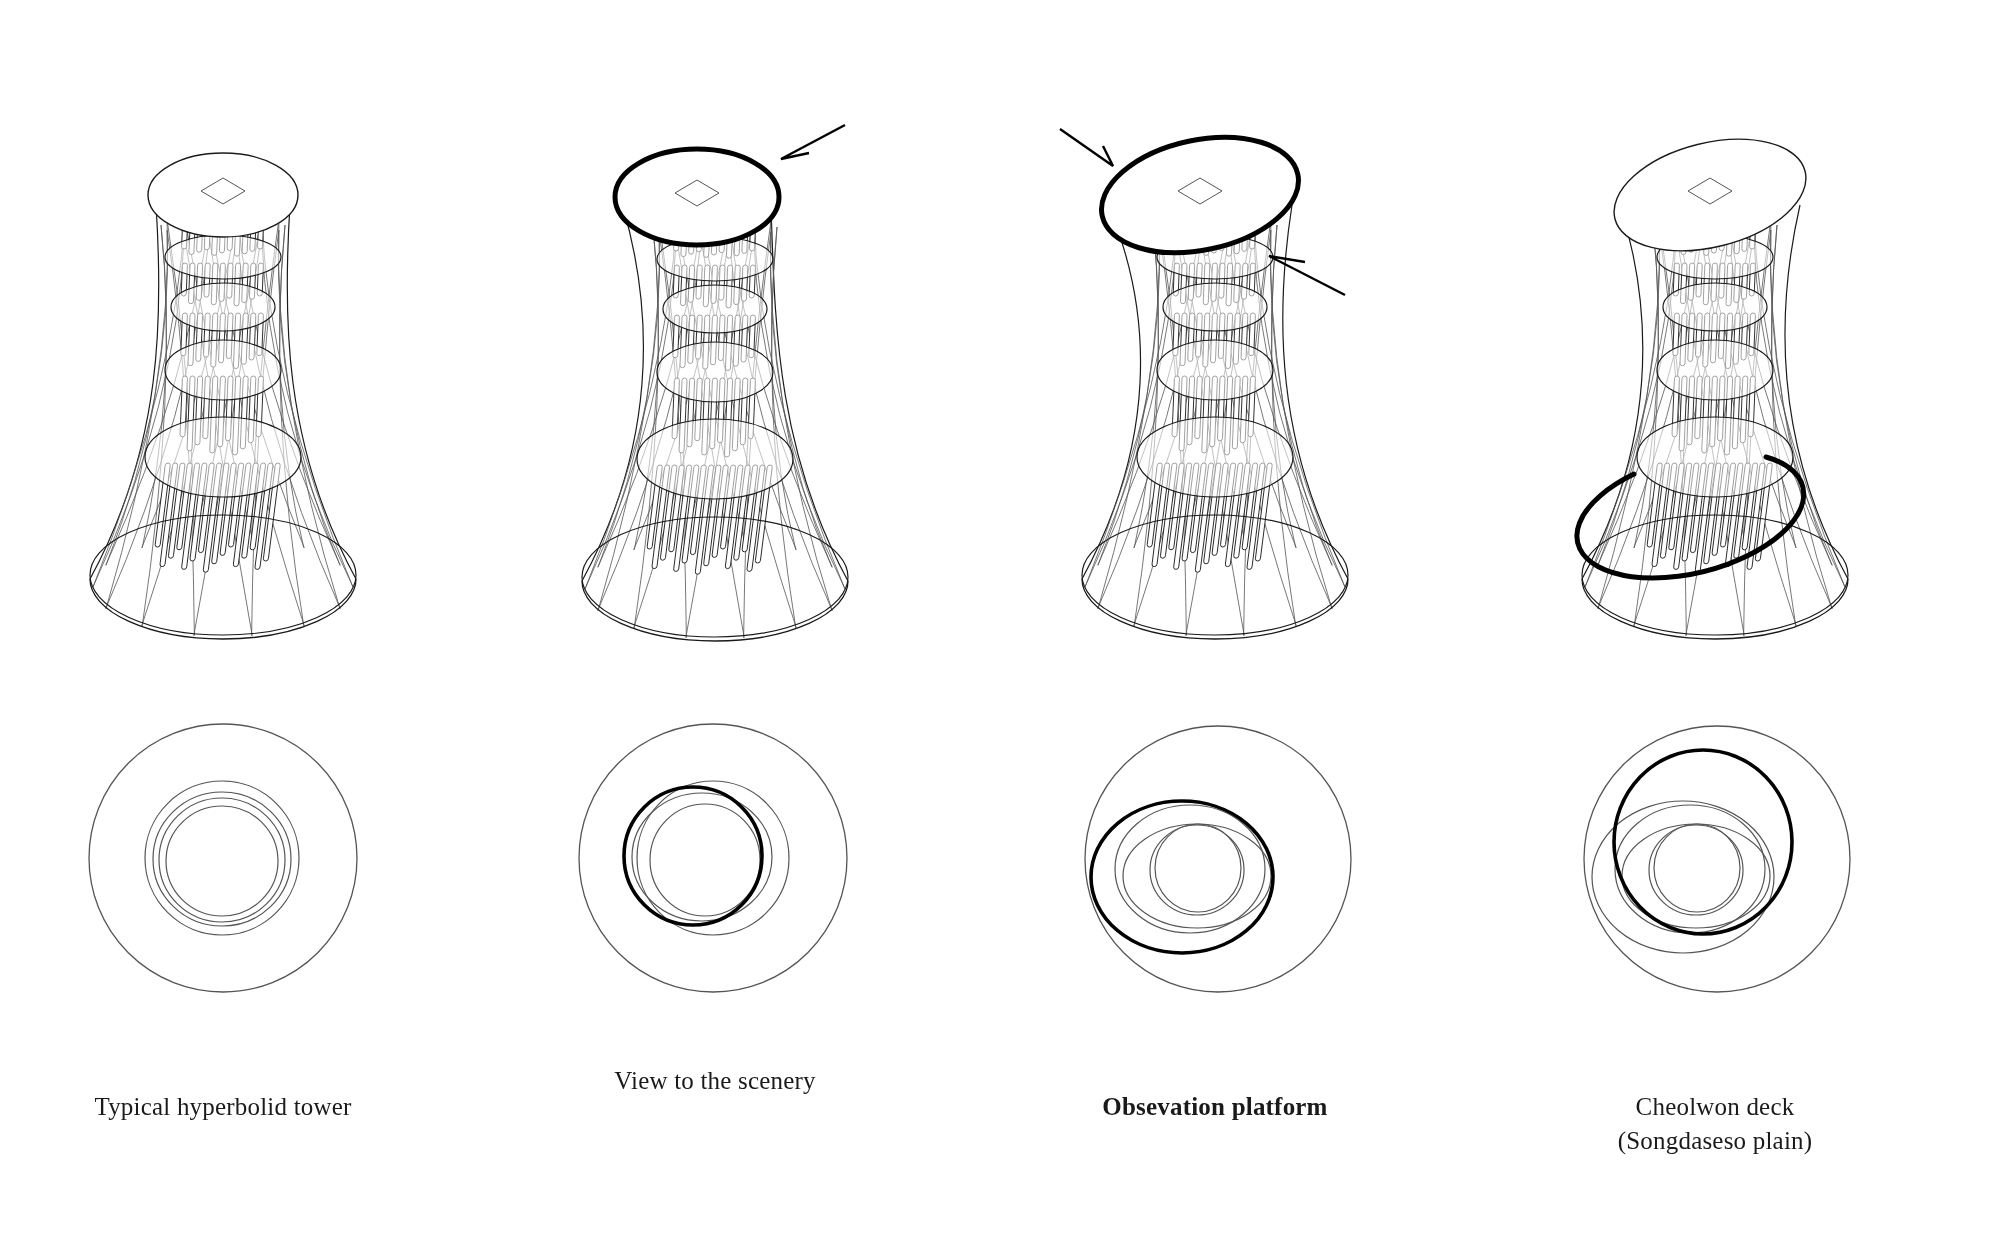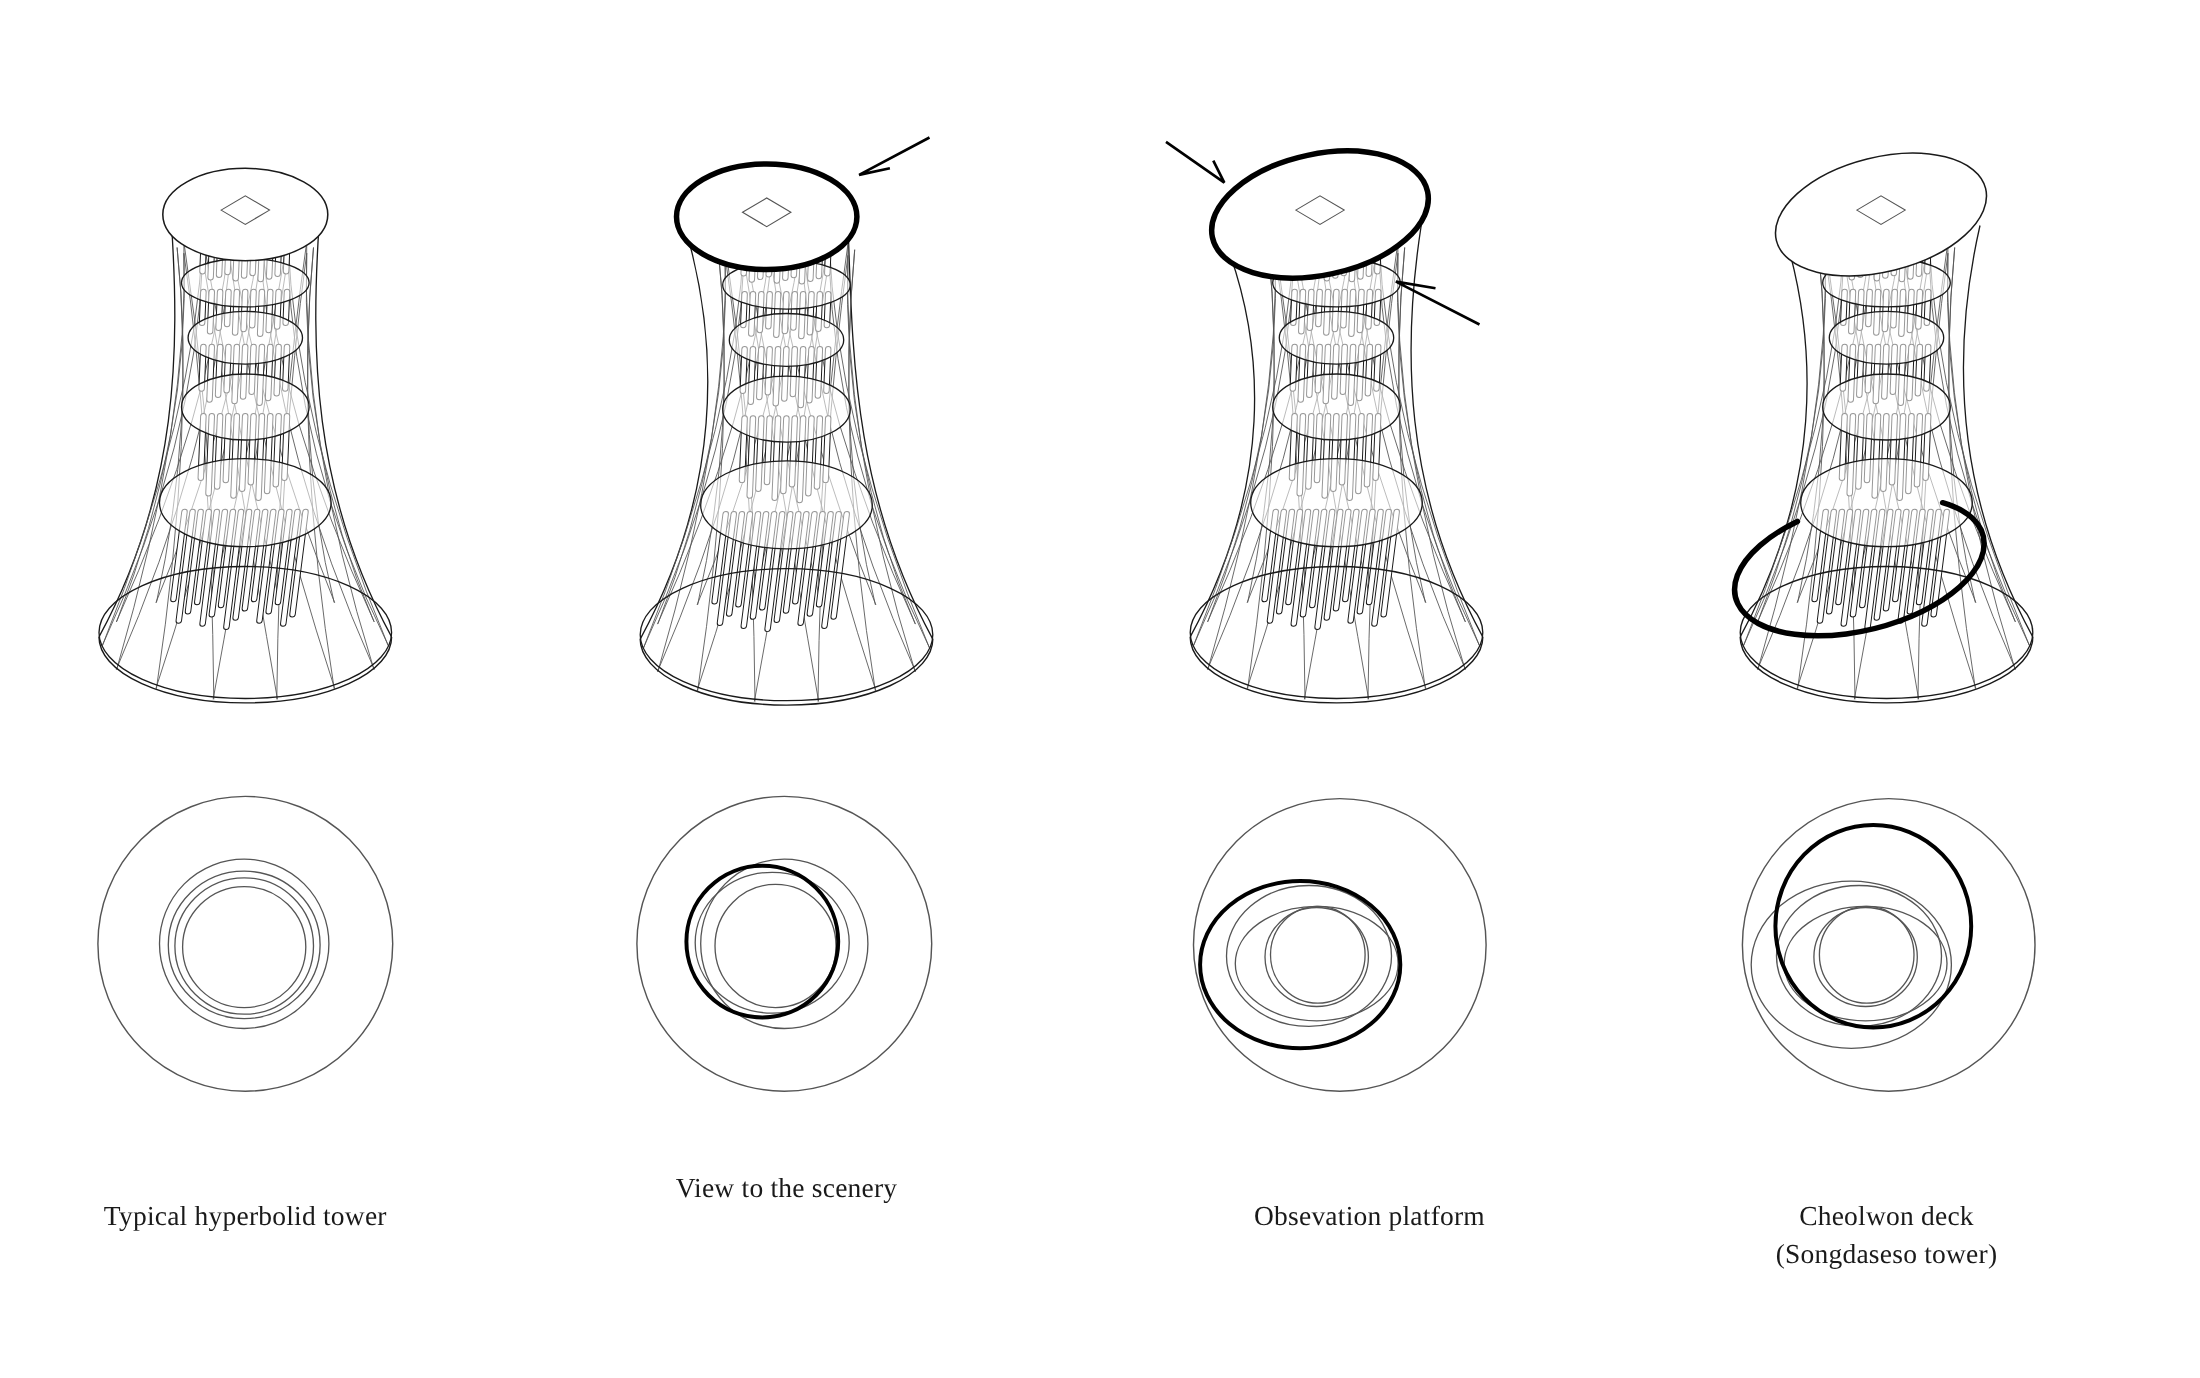--- a/index.html
+++ b/index.html
@@ -469,19 +469,19 @@
       </g>
     </g>
 </svg>
 
 <div class="caption" style="left:-7px; top:1090px;">
   <span>Typical hyperbolid tower</span>
 </div>
 <div class="caption" style="left:485px; top:1064px;">
   <span>View to the scenery</span>
 </div>
-<div class="caption" style="left:1015px; top:1090px;">
+<div class="caption" style="left:985px; top:1090px;font-weight:bold;">
   <span>Obsevation platform</span>
 </div>
 <div class="caption" style="left:1485px; top:1090px;">
   <span>Cheolwon deck</span>
-  <span>(Songdaseso tower)</span>
+  <span>(Songdaseso plain)</span>
 </div>
 
 </body></html>

